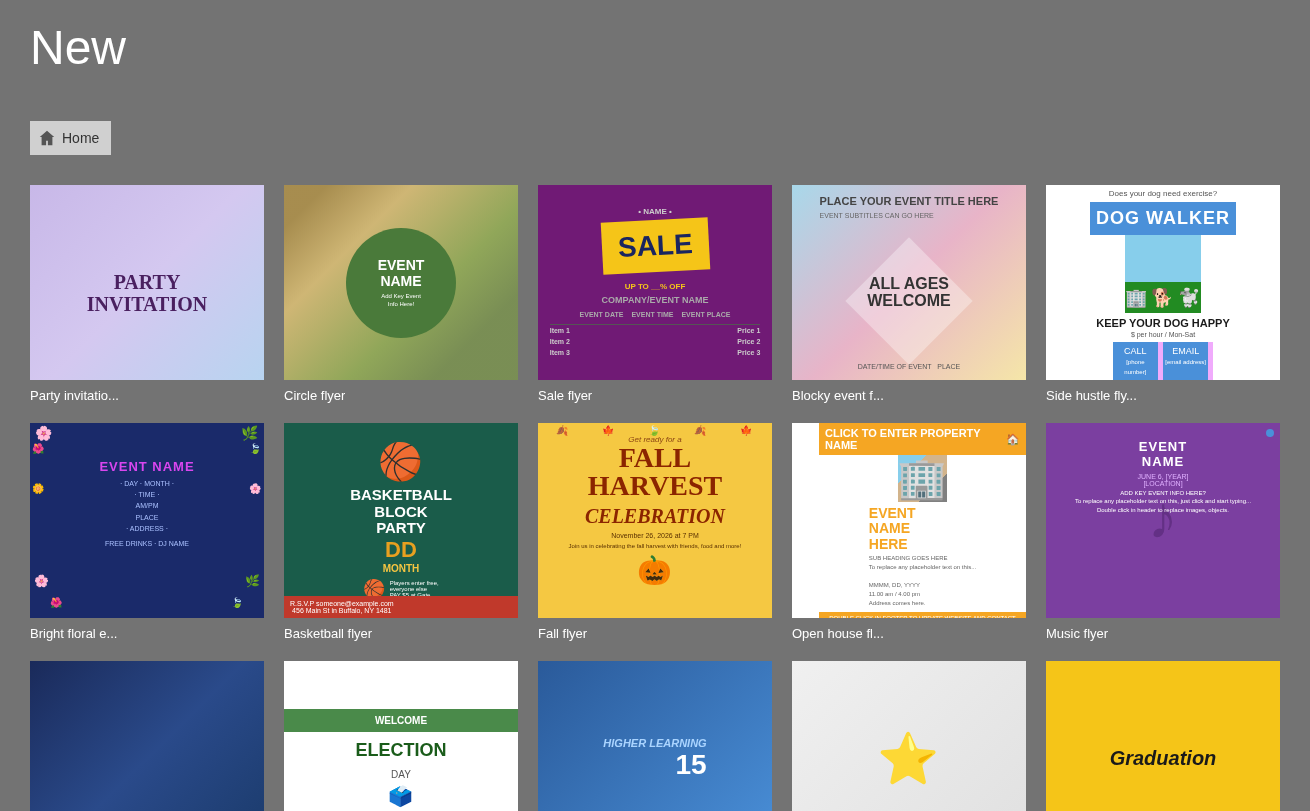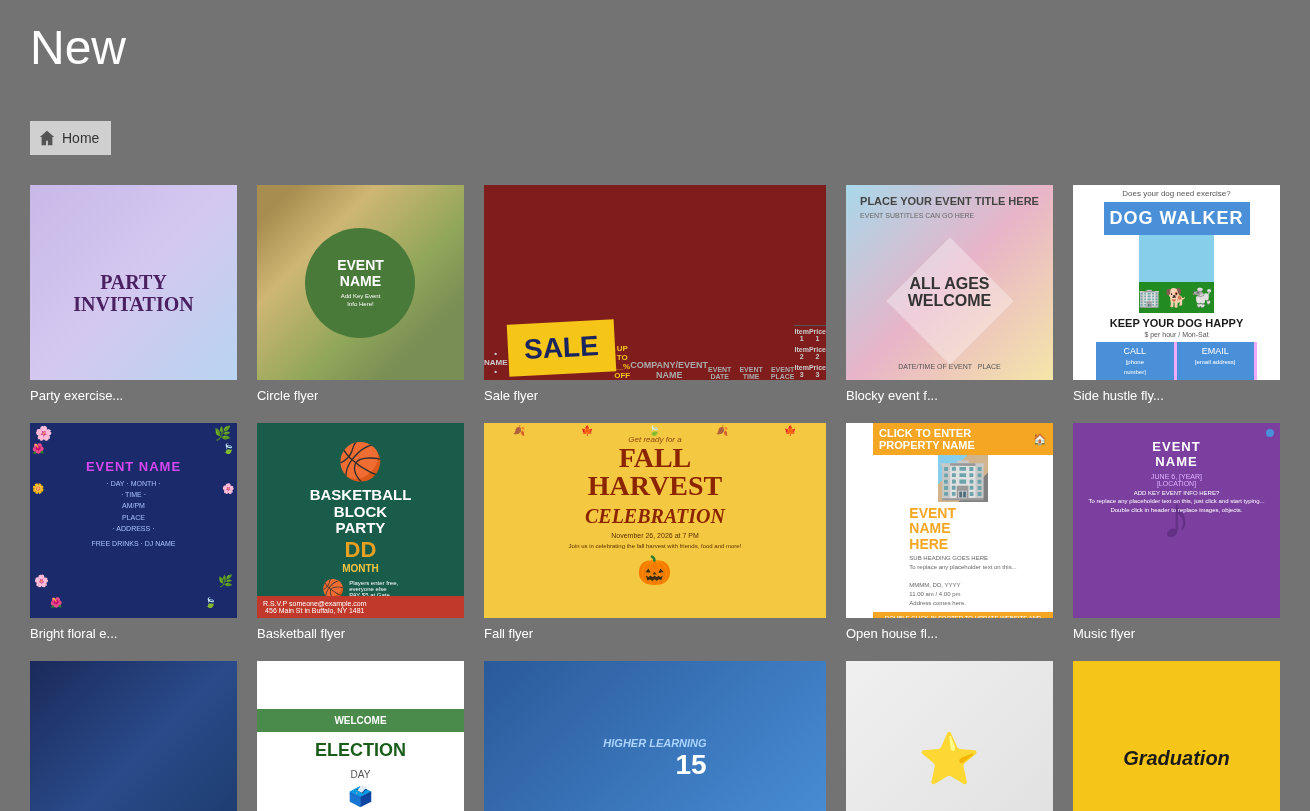--- a/index.html
+++ b/index.html
@@ -170,24 +170,24 @@
       font-size: 12px;
       font-weight: bold;
     }
     .thumb-circle .circle-overlay .ev {
       font-size: 14px;
       font-weight: bold;
     }
 
     
     .thumb-sale {
-      background: #7f1d1d;
-      display: flex;
-      flex-direction: row;
-      align-items: flex-end;
+      background: #701a75;
+      display: flex;
+      flex-direction: column;
+      align-items: center;
       justify-content: center;
       color: #fff;
       font-weight: bold;
       text-align: center;
       position: relative;
     }
     .thumb-sale .sale-badge {
       background: #f5c518;
       color: #1a2560;
       padding: 10px 16px;
@@ -257,22 +257,22 @@
       gap: 2px;
     }
     .thumb-dog .dog-footer {
       display: flex;
       background: #4a90d9;
     }
     .thumb-dog .dog-footer div {
       flex: 1;
       color: #fff;
       font-size: 9px;
-      padding: 4px 18px;
-      border-right: 3px solid #f0abfc;
+      padding: 4px 2px;
+      border-right: 5px solid #f0abfc;
     }
 
     
     .thumb-floral {
       background: #1a2a6a;
       padding: 6px;
       display: flex;
       flex-direction: column;
       align-items: center;
       text-align: center;
@@ -540,21 +540,21 @@
 </div>
 
 <div class="templates-grid">
 
   <div class="template-item">
     <div class="template-thumb thumb-party">
       <div style="position:absolute;top:0;left:0;right:0;bottom:0;display:flex;flex-direction:column;align-items:center;justify-content:center;padding:10px;">
         <div class="t-title" style="font-size:20px;font-weight:bold;color:#4a2060;font-family:serif;text-align:center;line-height:1.1;">PARTY<br>INVITATION</div>
       </div>
     </div>
-    <span class="template-label">Party exercise...</span>
+    <span class="template-label">Party invitatio...</span>
   </div>
 
   <div class="template-item">
     <div class="template-thumb thumb-circle">
       <div class="food-bg"></div>
       <div class="circle-overlay">
         <div class="ev">EVENT<br>NAME</div>
         <div style="font-size:6px;font-weight:normal;margin-top:3px;line-height:1.4;">Add Key Event<br>Info Here!</div>
       </div>
     </div>

